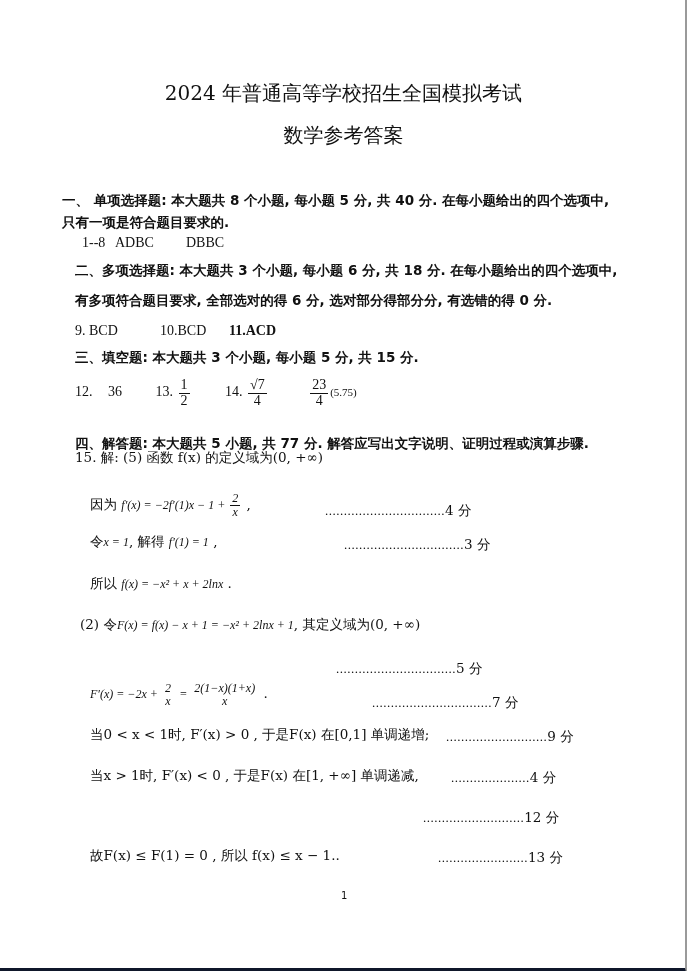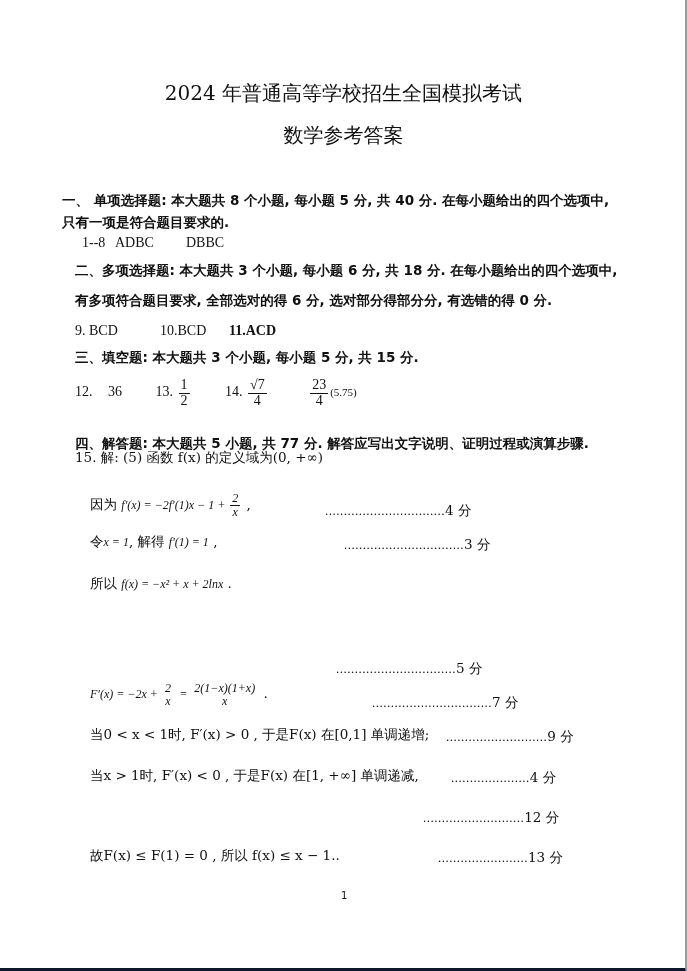--- a/index.html
+++ b/index.html
@@ -69,20 +69,23 @@
   </div>
   <div class="abs" style="left:344px; top:534px;">
     <span class="dots">................................</span><span class="txt">3 分</span>
   </div>
 
   <div class="abs txt" style="left:90px; top:575px;">
     <span>所以</span>
     <span class="math">f(x) = −x² + x + 2lnx</span><span> .</span>
   </div>
 
+  <div class="abs txt" style="left:80px; top:616px;">
+    <span>(2) 令</span><span class="math">F(x) = f(x) − x + 1 = −x² + 2lnx + 1</span><span>, 其定义域为(0, +∞)</span>
+  </div>
   <div class="abs" style="left:336px; top:658px;">
     <span class="dots">................................</span><span class="txt">5 分</span>
   </div>
 
   <div class="abs txt" style="left:90px; top:682px;">
     <span class="math">F′(x) = −2x + </span>
     <span class="frac math"><span class="num" style="border-bottom:none;">2</span><span class="den">x</span></span>
     <span class="math"> = </span>
     <span class="frac math"><span class="num" style="border-bottom:none;">2(1−x)(1+x)</span><span class="den">x</span></span>
     <span> .</span>

